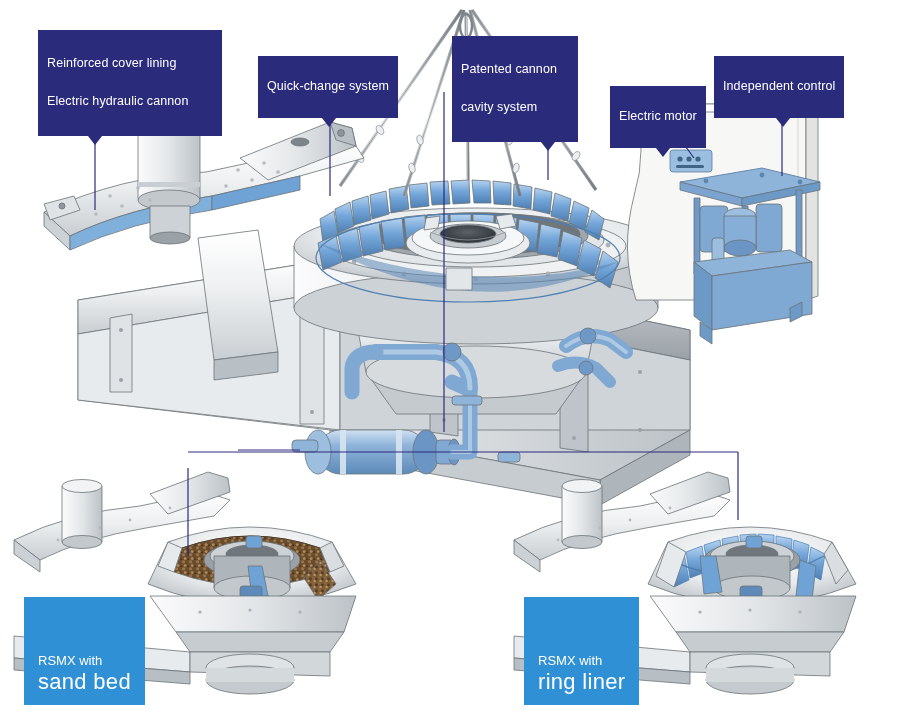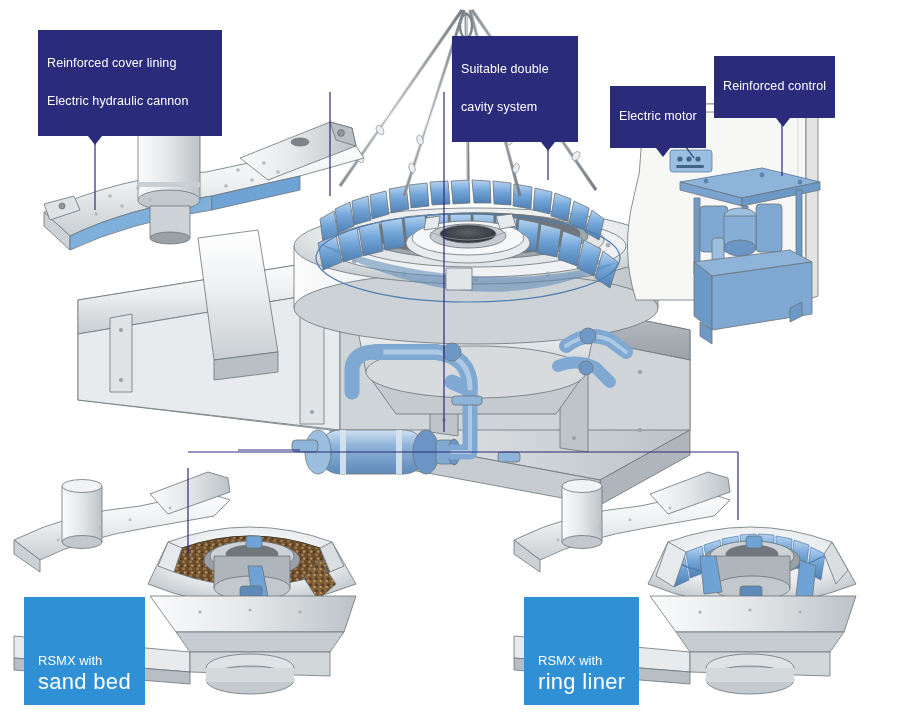--- a/index.html
+++ b/index.html
@@ -476,34 +476,38 @@
       </g>
     </g>
   </svg>
 
   <div class="callout two" style="left:38px;top:30px;width:166px;">
     <span>Reinforced cover lining</span><br>
     <span>Electric hydraulic cannon</span>
     <span class="tip" style="left:50px;"></span>
   </div>
 
+  <div class="callout" style="left:258px;top:56px;">
+    <span>Quick-change system</span>
+    <span class="tip" style="left:64px;"></span>
+  </div>
 
   <div class="callout two" style="left:452px;top:36px;width:108px;">
-    <span>Suitable double</span><br>
+    <span>Patented cannon</span><br>
     <span>cavity system</span>
     <span class="tip" style="left:89px;"></span>
   </div>
 
   <div class="callout" style="left:610px;top:86px;">
     <span>Electric motor</span>
     <span class="tip" style="left:46px;"></span>
   </div>
 
   <div class="callout" style="left:714px;top:56px;">
-    <span>Reinforced control</span>
+    <span>Independent control</span>
     <span class="tip" style="left:62px;"></span>
   </div>
 
 
   <div class="chip-bottom" style="left:24px;top:597px;">
     <div class="small">RSMX with</div>
     <div class="big">sand bed</div>
   </div>
 
   <div class="chip-bottom" style="left:524px;top:597px;">

